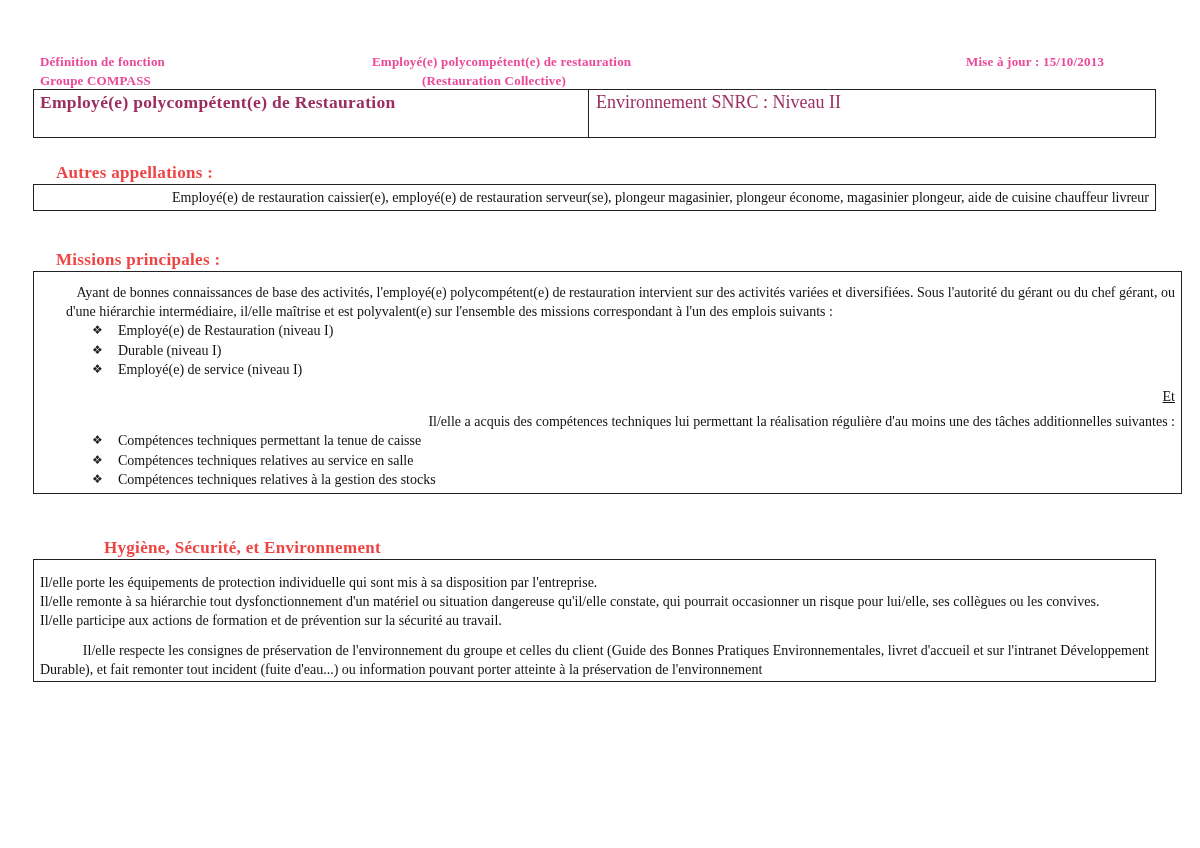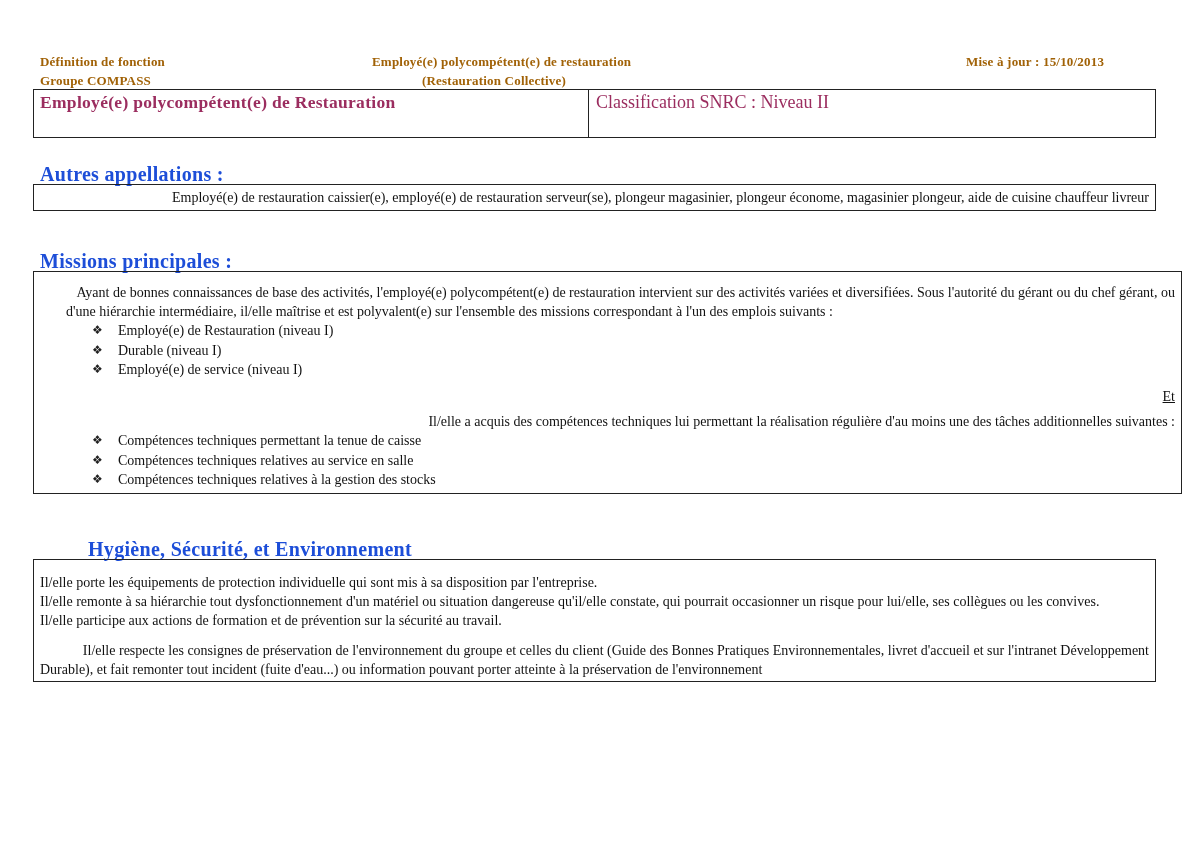--- a/index.html
+++ b/index.html
@@ -19,21 +19,21 @@
       position: absolute;
       left: 0; top: 0;
       width: 1200px; height: 848px;
     }
 
     
     .meta {
       position: absolute;
       font-weight: bold;
       font-size: 13px;
-      color: #a16207;
+      color: #ec4899;
       line-height: 19px;
       letter-spacing: 0.2px;
     }
     .meta-left { left: 40px; top: 52px; }
     .meta-center { left: 372px; top: 52px; width: 360px; }
     .meta-center .sub { padding-left: 50px; }
     .meta-right { left: 966px; top: 52px; }
 
     
     .title-table {
@@ -56,24 +56,24 @@
       flex: 1;
       padding: 1px 7px;
       font-size: 18px;
       color: #9b2d5f;
       line-height: 23px;
     }
 
     
     .section-heading {
       position: absolute;
-      left: 40px;
+      left: 56px;
       font-weight: bold;
-      font-size: 20px;
-      color: #1d4ed8;
+      font-size: 17px;
+      color: #ef4444;
       letter-spacing: 0.3px;
     }
 
     
     .box {
       position: absolute;
       left: 33px;
       width: 1109px;
       border: 1.5px solid #222;
       padding: 3px 6px 3px 6px;
@@ -116,21 +116,21 @@
   </div>
   <div class="meta meta-center">
     <div>Employé(e) polycompétent(e) de restauration</div>
     <div class="sub">(Restauration Collective)</div>
   </div>
   <div class="meta meta-right">Mise à jour : 15/10/2013</div>
 
   <div class="title-table">
     <div class="title-left">Employé(e) polycompétent(e) de Restauration</div>
     <div class="title-right">
-      <div>Classification SNRC : Niveau II</div>
+      <div>Environnement SNRC : Niveau II</div>
     </div>
   </div>
 
   <div class="section-heading" style="top:163px;">Autres appellations :</div>
   <div class="box" style="top:184px;">
     <p>Employé(e) de restauration caissier(e), employé(e) de restauration serveur(se), plongeur magasinier, plongeur économe, magasinier plongeur, aide de cuisine chauffeur livreur</p>
   </div>
 
   <div class="section-heading" style="top:250px;">Missions principales :</div>
   <div class="box" style="top:271px; padding-top:11px; padding-bottom:4px;padding-left:32px;">

